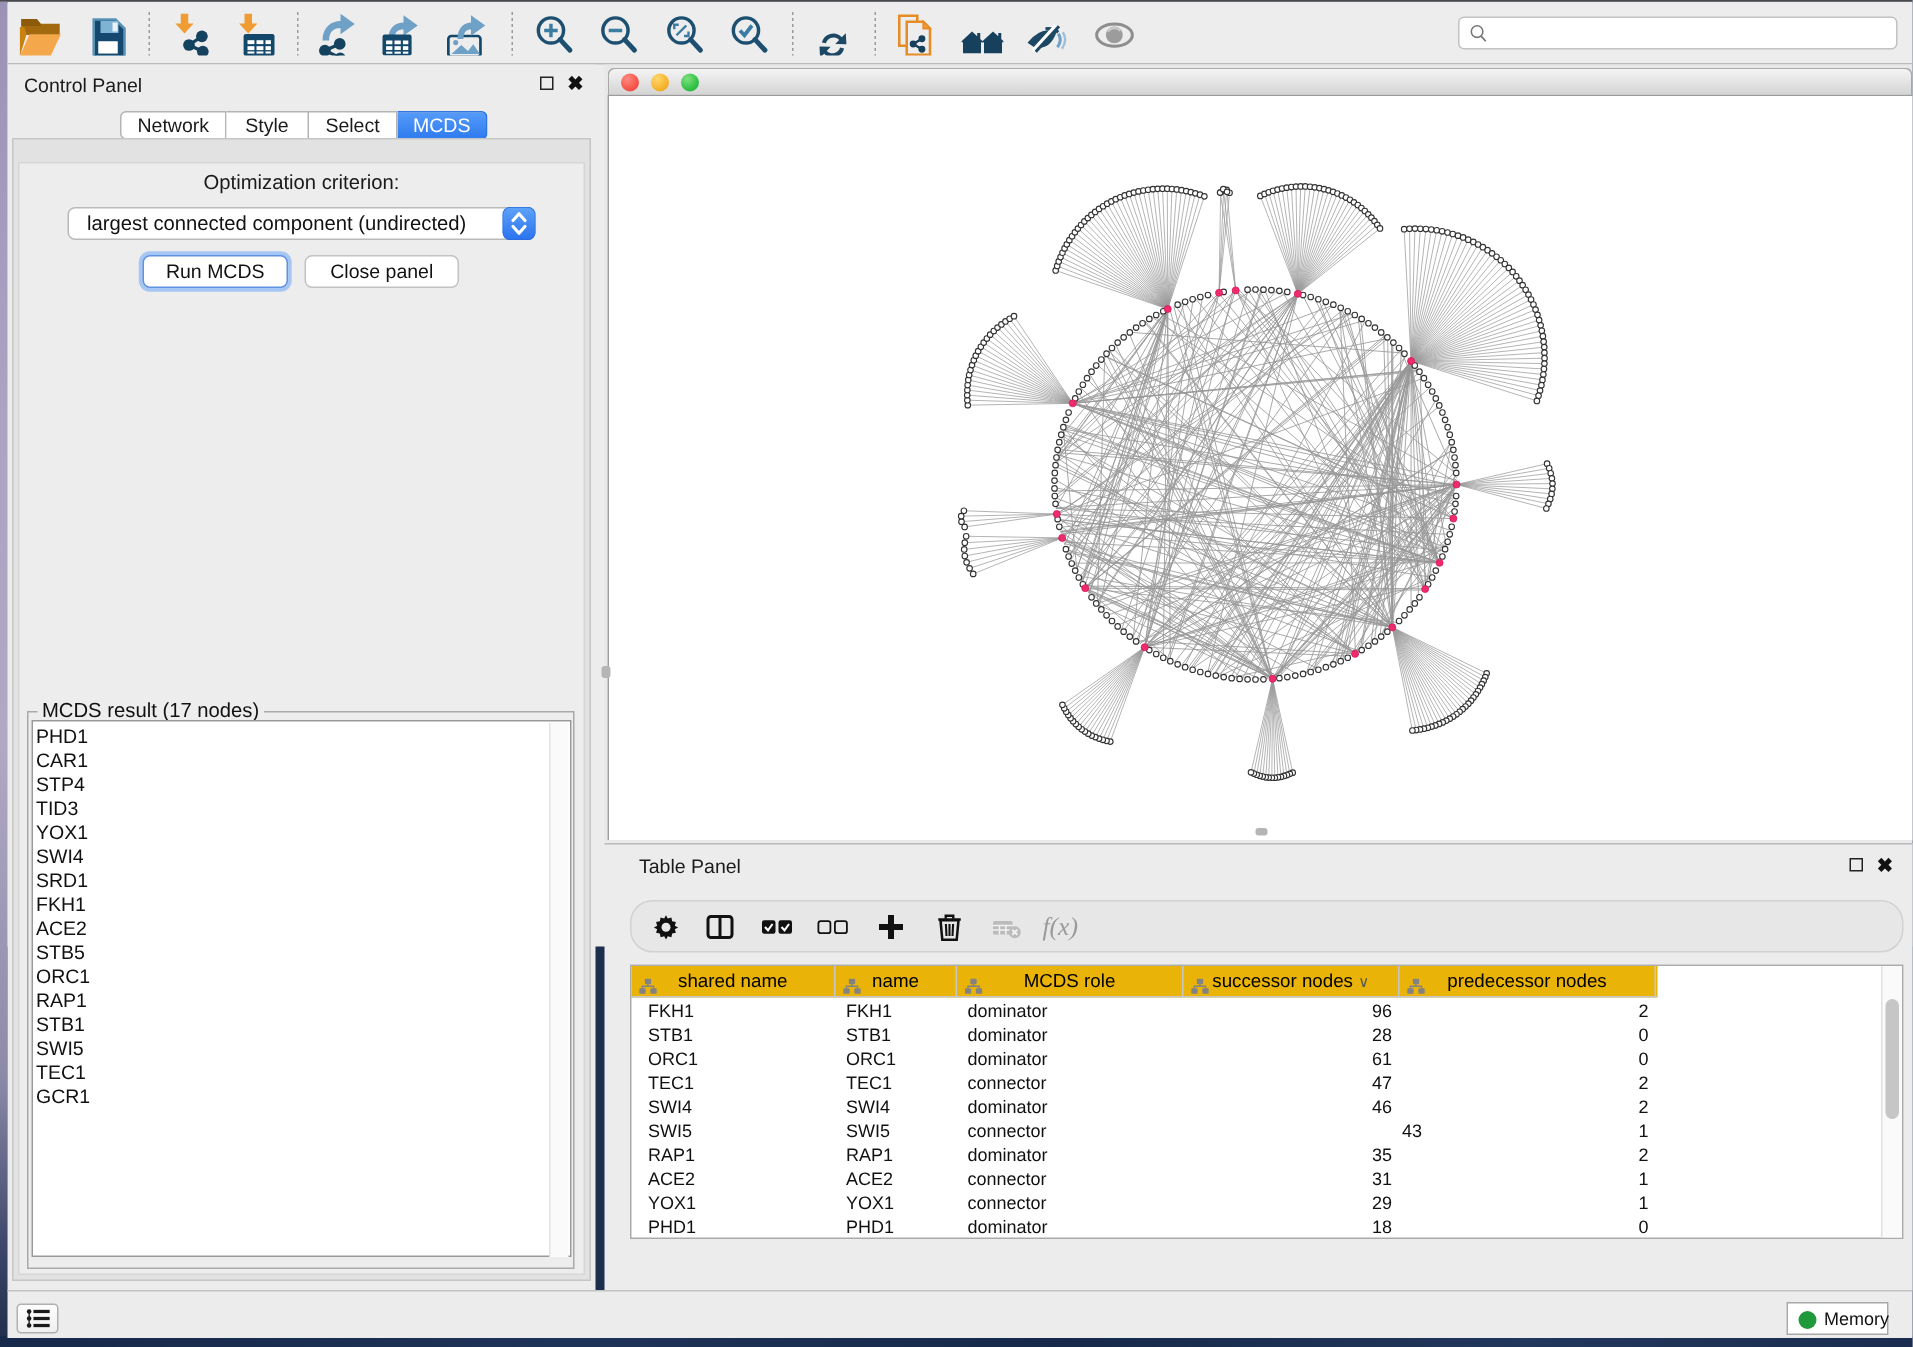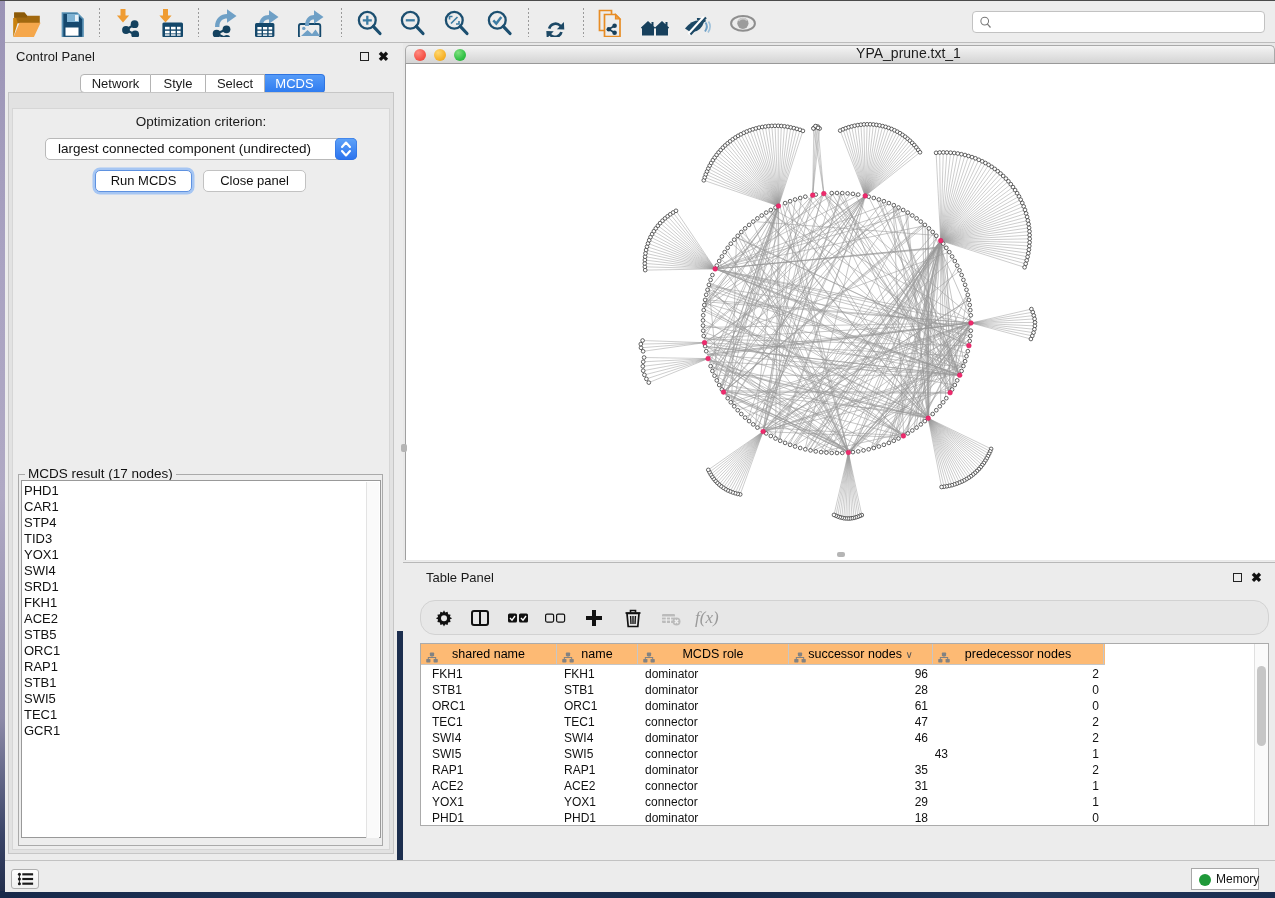--- a/index.html
+++ b/index.html
@@ -46,21 +46,21 @@
 #nettitle { position:absolute; left:2px; top:2px; right:0; height:19px;
   background:linear-gradient(180deg,#f4f4f4,#d4d4d4); border:1px solid #a9a9a9; border-bottom:1px solid #999; border-radius:5px 5px 0 0; }
 .light { position:absolute; top:3px; width:12px; height:12px; border-radius:50%; }
 #nettitle .t { position:absolute; left:137px; right:0; top:-1px; text-align:center; font-size:14px; line-height:16px; color:#1c1c1c; }
 #netcanvas { position:absolute; left:2px; top:21px; right:0; bottom:1px; background:#fff; border-left:1px solid #a0a0a0; }
 
 #tpanel { position:absolute; left:398px; top:561px; width:877px; height:298px; background:#ececec; border-top:1px solid #b8b8b8; }
 #tpanel .title { position:absolute; left:23px; top:7px; font-size:13px; color:#1a1a1a; }
 #ttoolbar { position:absolute; left:17px; top:37px; width:849px; height:35px; background:#e7e7e7; border:1px solid #d2d2d2; border-radius:15px; }
 #tablebox { position:absolute; left:17px; top:80px; width:849px; height:183px; background:#fff; border:1px solid #ababab; }
-#thead { position:absolute; left:0; top:0; width:684px; height:21px; background:#fdba74; border-bottom:1px solid #c6c6c6; font-size:12.5px; color:#000; }
+#thead { position:absolute; left:0; top:0; width:684px; height:21px; background:#eab308; border-bottom:1px solid #c6c6c6; font-size:12.5px; color:#000; }
 .hc { position:absolute; top:0; height:20px; border-right:1px solid #c6c6c6; text-align:center; line-height:20px; }
 .rows { position:absolute; left:0; top:22px; width:100%; font-size:12px; color:#111; }
 .tr { position:absolute; height:16px; line-height:16px; width:100%; }
 .td { position:absolute; }
 .num { text-align:right; }
 #tsb { position:absolute; right:0px; top:0px; width:14px; height:181px; background:#fafafa; border-left:1px solid #e0e0e0; }
 #tsbthumb { position:absolute; left:2px; top:22px; width:9px; height:80px; background:#c6c6c6; border-radius:5px; }
 #ttabs { position:absolute; left:256px; top:274px; height:21px; }
 .ttab { float:left; height:21px; border:1px solid #b4b4b4; border-left:none; background:#fff; color:#1a1a1a; font-size:13px; line-height:20px; text-align:center; }
 .ttab.first { border-left:1px solid #b4b4b4; border-radius:4px 0 0 4px; }
@@ -268,21 +268,20 @@
           <div id="lbsb"></div>
         </div>
       </div>
     </div>
   </div>
   <div id="netwin">
     <div id="nettitle">
       <div class="light" style="left:8px; background:radial-gradient(circle at 35% 30%,#ff8a80,#f5554a 60%,#e0443a);"></div>
       <div class="light" style="left:28px; background:radial-gradient(circle at 35% 30%,#ffd76e,#f7b32b 60%,#e0a022);"></div>
       <div class="light" style="left:48px; background:radial-gradient(circle at 35% 30%,#7ee07e,#32c146 60%,#28a73a);"></div>
-      <div class="t">YPA_prune.txt_1</div>
     </div>
     <div id="netcanvas"><svg width="869" height="496" viewBox="0 0 869 496">
 <g stroke="#757575" stroke-width="0.55" opacity="0.75">
 <line x1="372.5" y1="142.0" x2="305.5" y2="304.5"></line>
 <line x1="372.5" y1="142.0" x2="298.1" y2="242.7"></line>
 <line x1="372.5" y1="142.0" x2="303.7" y2="299.5"></line>
 <line x1="372.5" y1="142.0" x2="320.3" y2="332.2"></line>
 <line x1="372.5" y1="142.0" x2="297.9" y2="243.7"></line>
 <line x1="372.5" y1="142.0" x2="317.1" y2="327.5"></line>
 <line x1="372.5" y1="142.0" x2="374.2" y2="376.7"></line>

